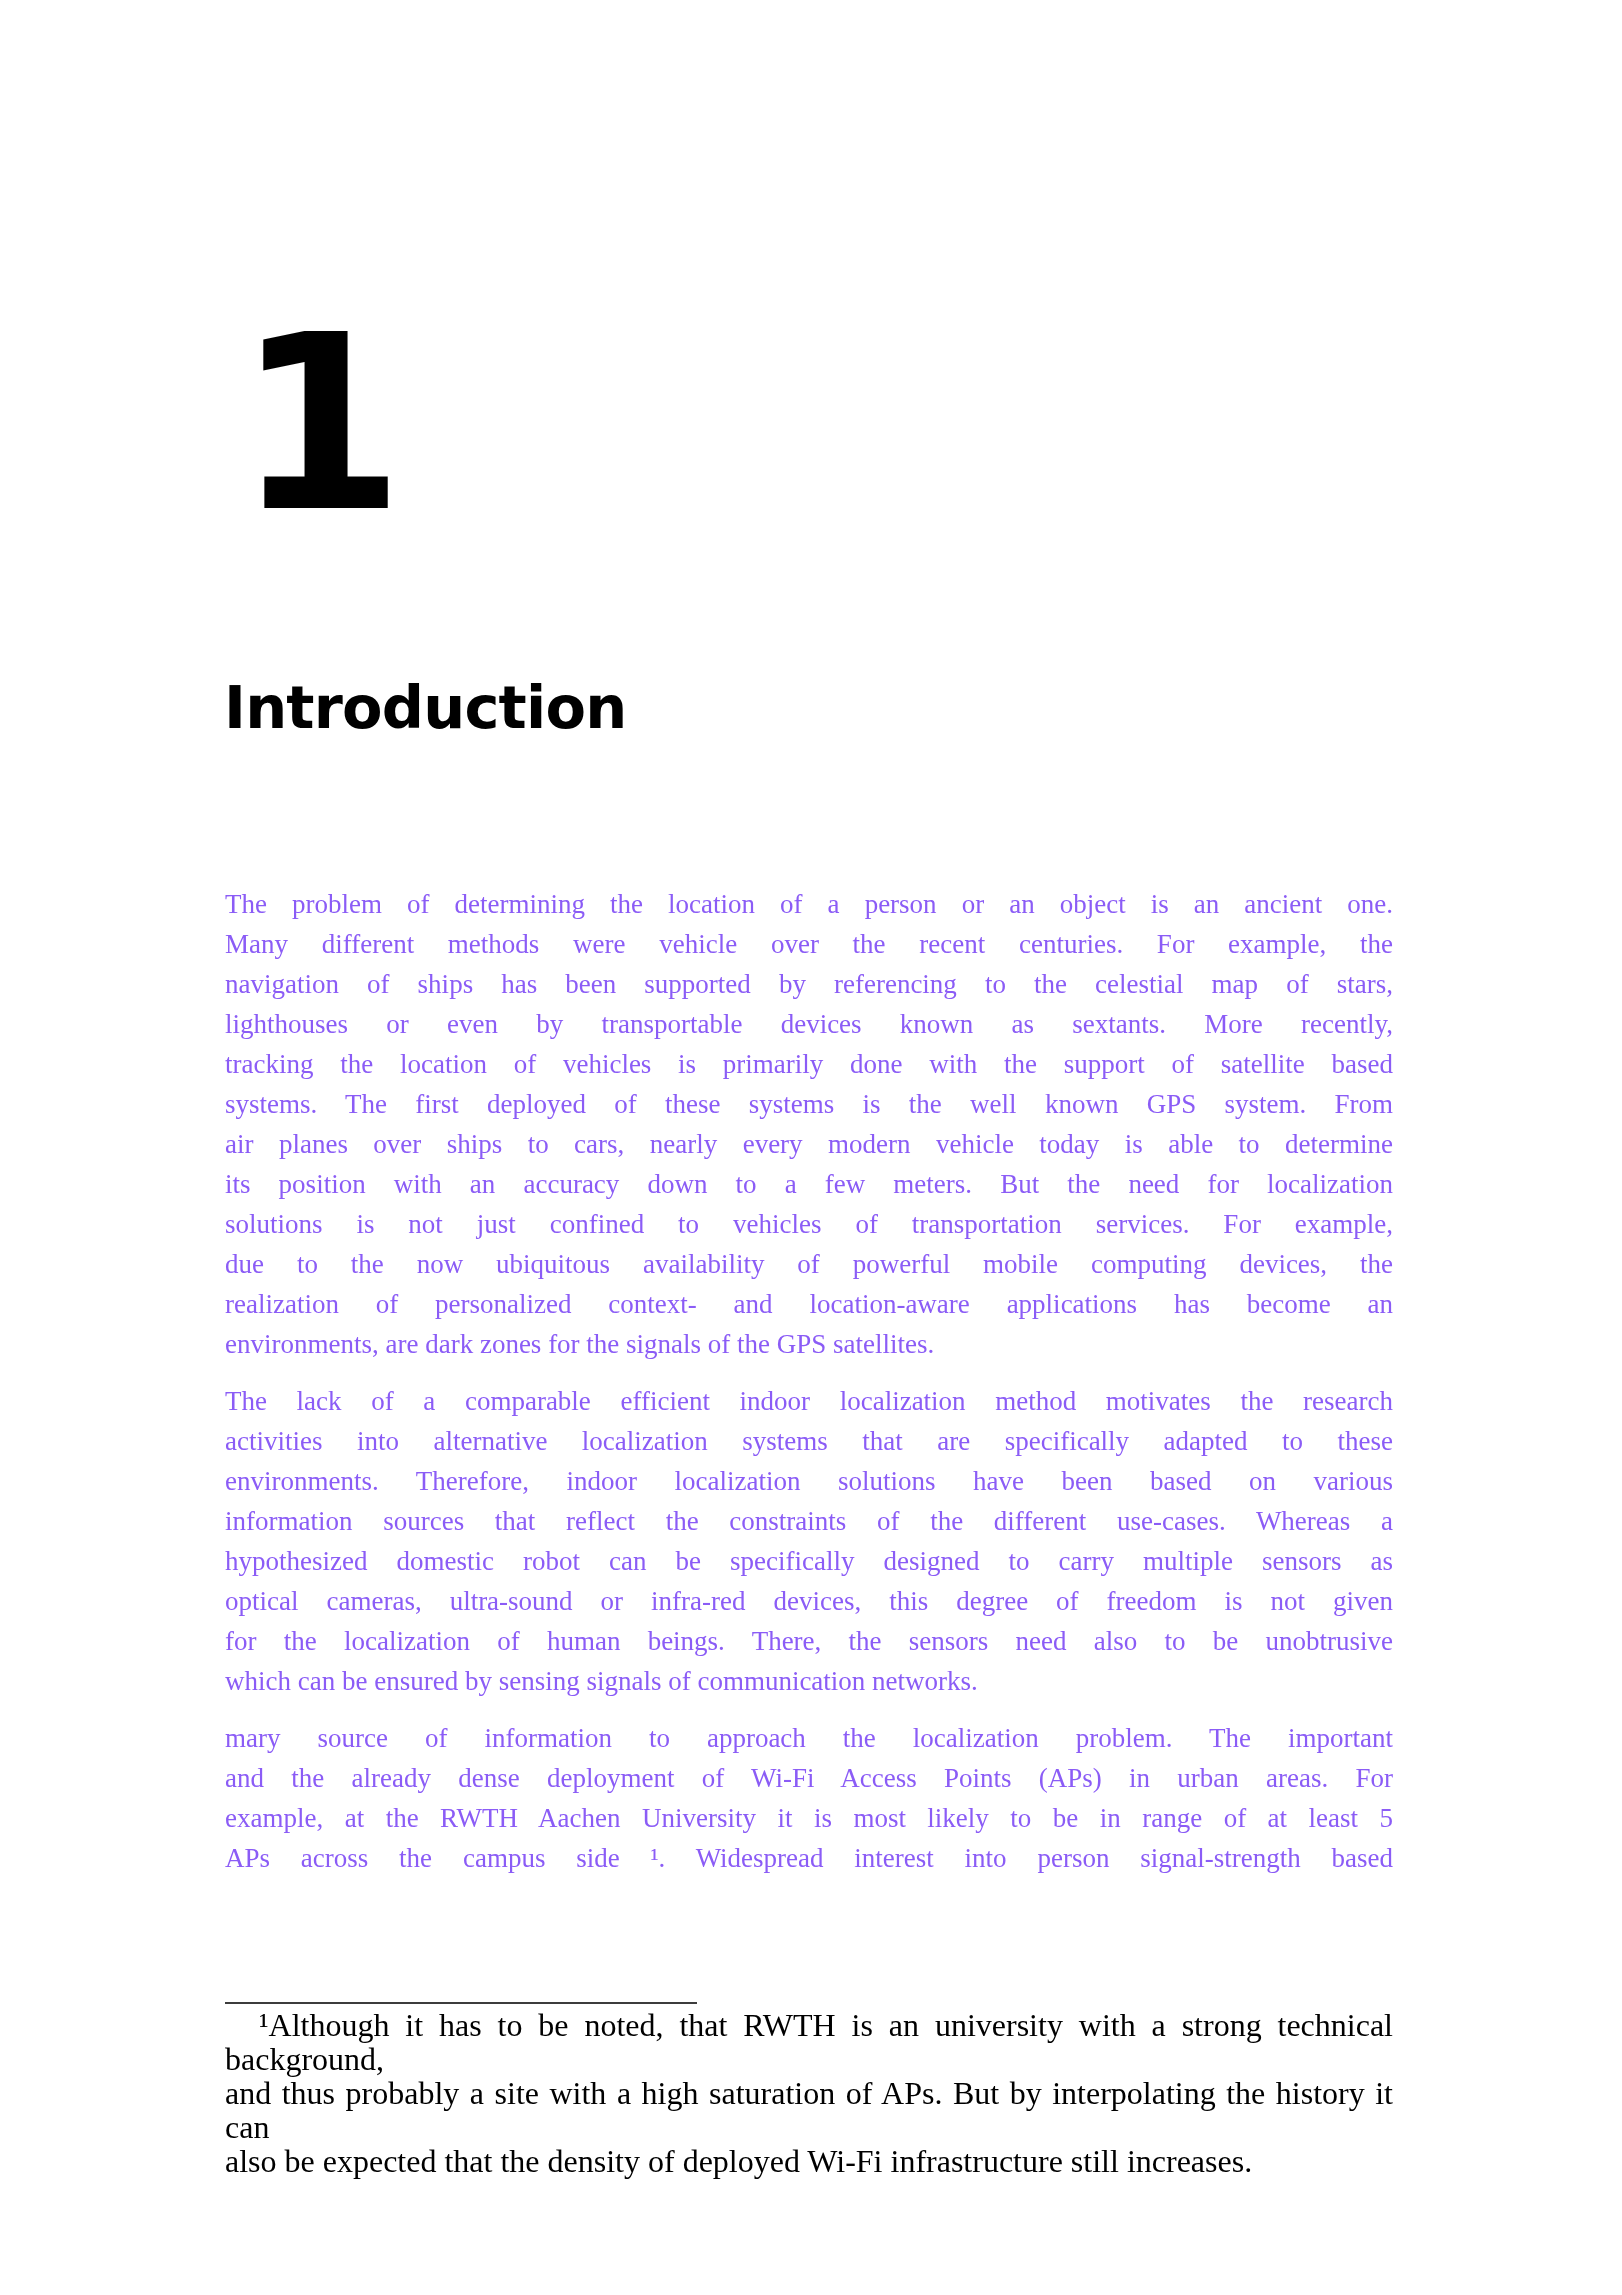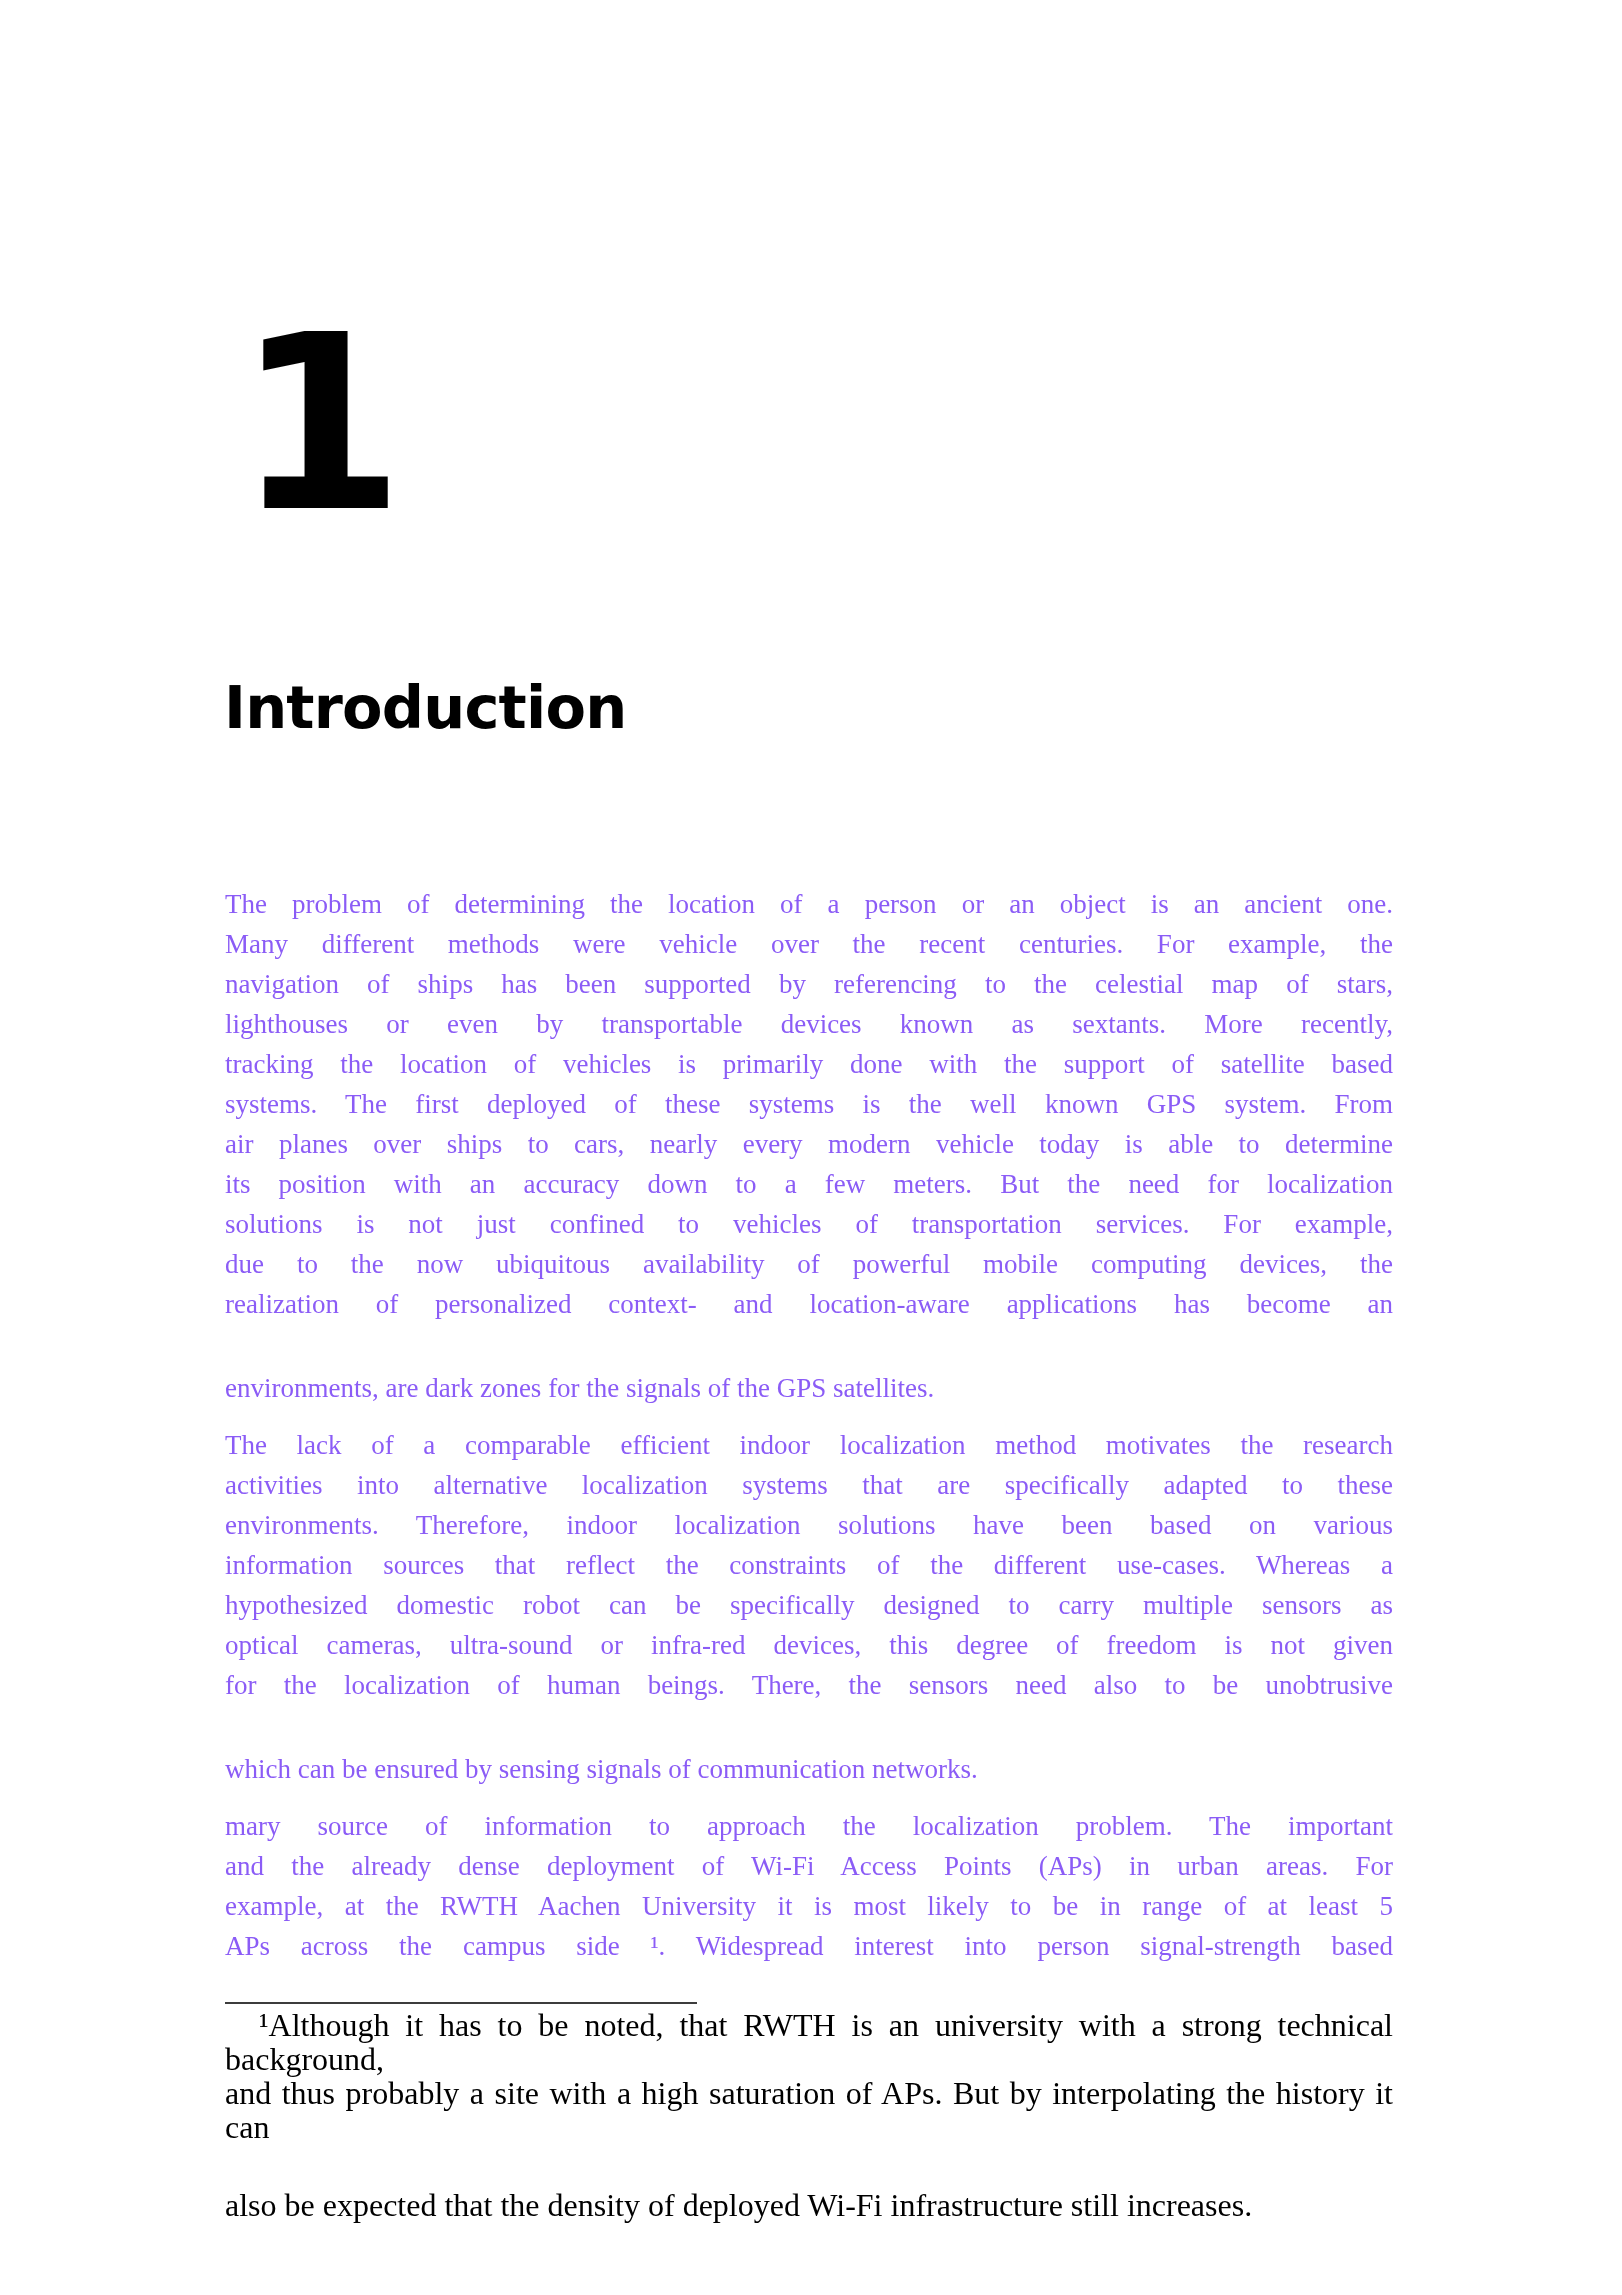--- a/index.html
+++ b/index.html
@@ -52,21 +52,20 @@
   }
   .paragraph + .paragraph {
     margin-top: 17px;
   }
   .line {
     text-align: justify;
     text-align-last: justify;
   }
   .line.line-last {
     text-align-last: left;
-    margin-top: 44px;
   }
   .footnote-rule {
     position: absolute;
     left: 225px;
     top: 2002px;
     width: 472px;
     height: 2.4px;
     background: #3c3c3c;
   }
   .footnote {

